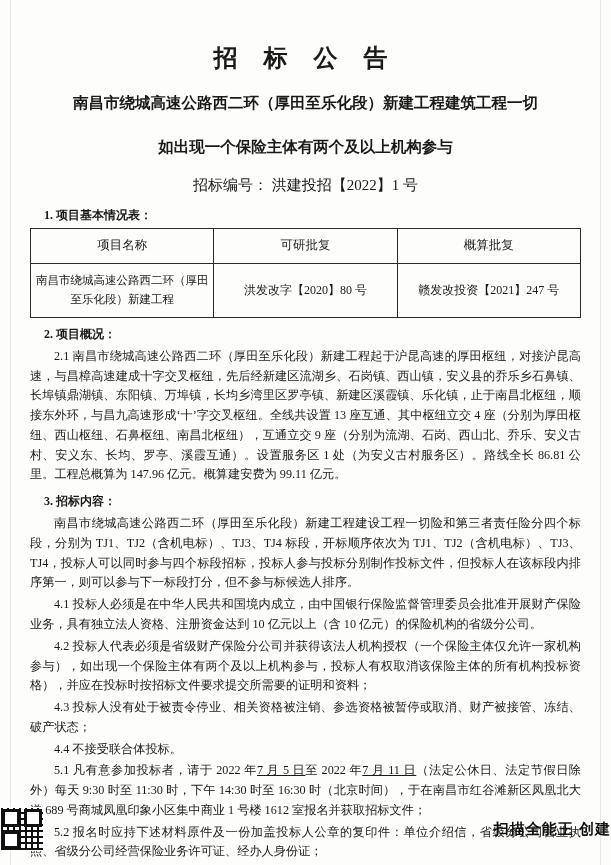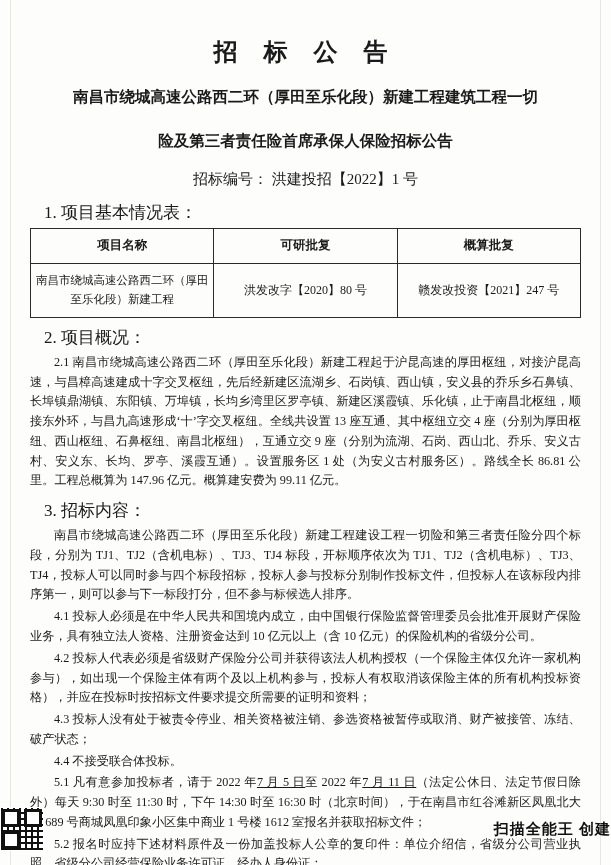--- a/index.html
+++ b/index.html
@@ -9,21 +9,21 @@
     font-family:"Liberation Serif","DejaVu Serif",serif;
     color:#1a1a1a;
     position:relative;
     overflow:hidden;
   }
   .page{
     position:absolute;
     left:0;top:0;
     width:611px;height:865px;
     box-sizing:border-box;
-    padding:18px 30px 10px 30px;
+    padding:24px 30px 10px 30px;
   }
   
   .edge-left{position:absolute;left:10px;top:0;width:1px;height:865px;background:#e8e6e0;}
   .edge-right{position:absolute;right:10px;top:0;width:1px;height:865px;background:#e8e6e0;}
   .doc-title{
     text-align:center;
     font-size:24px;
     font-weight:bold;
     letter-spacing:10px;
     margin:18px 0 14px 0;
@@ -36,40 +36,40 @@
     line-height:1.85;
     margin:15px 4px;
   }
   .bid-no{
     text-align:center;
     font-size:15px;
     font-weight:normal;
     margin:14px 0 12px 0;
   }
   .sec-head{
-    font-size:17px;
-    font-weight:normal;
+    font-size:12px;
+    font-weight:bold;
     margin:8px 0 4px 0;
     text-indent:14px;
   }
   table.info{
     width:100%;
     border-collapse:collapse;
     margin:2px 0 4px 0;
     table-layout:fixed;
   }
   table.info th, table.info td{
     border:1px solid #2a2a2a;
     text-align:center;
     vertical-align:middle;
     font-size:12px;
     padding:7px 4px;
     line-height:1.55;
   }
-  table.info th{font-weight:bold;font-size:12.5px;}
+  table.info th{font-weight:normal;font-size:12.5px;}
   table.info td.namecell{font-size:11.5px;line-height:1.7;text-align:center;}
   p.body{
     font-size:12.2px;
     line-height:1.62;
     margin:2px 0;
     text-align:justify;
     text-justify:inter-ideograph;
     text-indent:24px;
   }
   .u{ text-decoration:underline; }
@@ -110,21 +110,21 @@
 </head>
 <body>
 
 <div class="page">
   <div class="edge-left"></div>
   <div class="edge-right"></div>
 
   <div class="doc-title">招 标 公 告</div>
 
   <div class="subtitle">南昌市绕城高速公路西二环（厚田至乐化段）新建工程建筑工程一切</div>
-  <div class="subtitle">险及第三者责任险首席承保人保险招标公告</div>
+  <div class="subtitle">如出现一个保险主体有两个及以上机构参与</div>
 
   <div class="bid-no">招标编号： 洪建投招【2022】1 号</div>
 
   <div class="sec-head">1. 项目基本情况表：</div>
 
   <table class="info">
     <thead>
       <tr>
         <th>项目名称</th>
         <th>可研批复</th>

